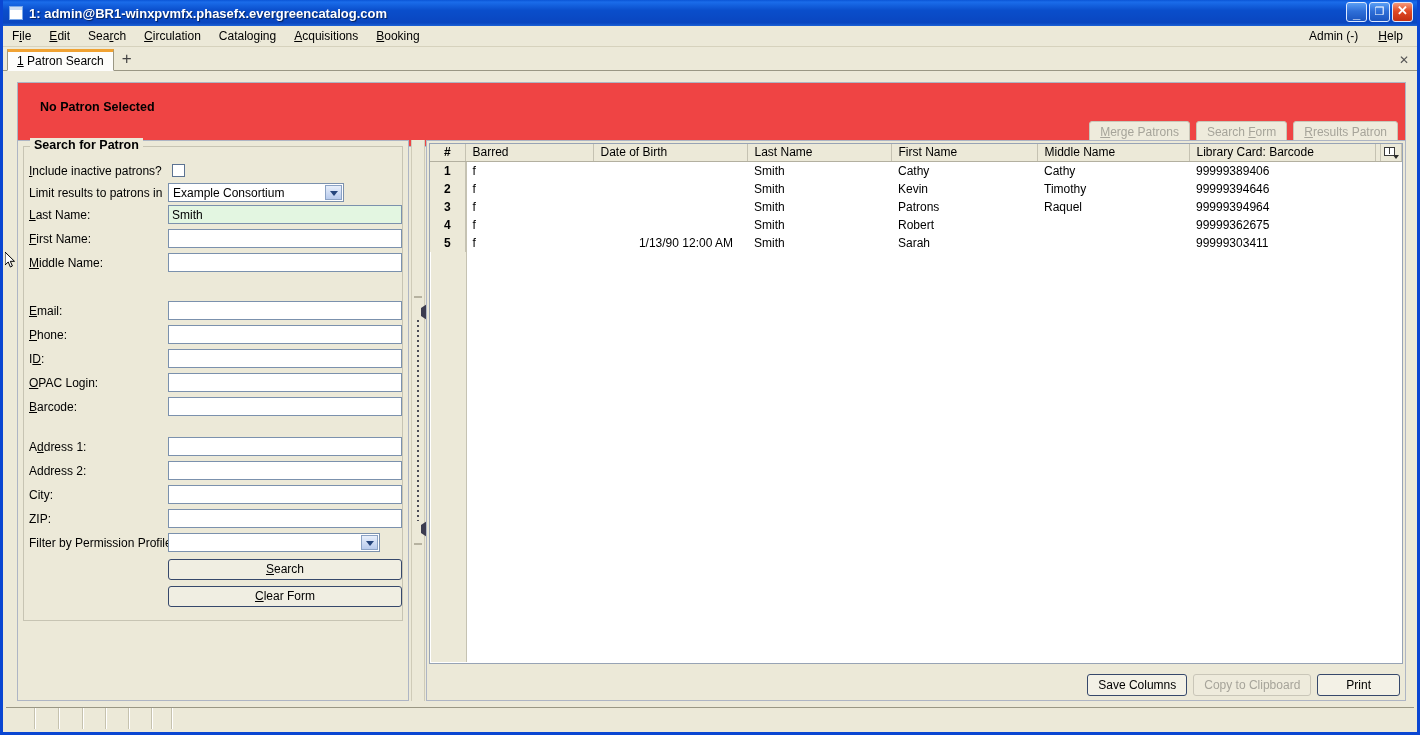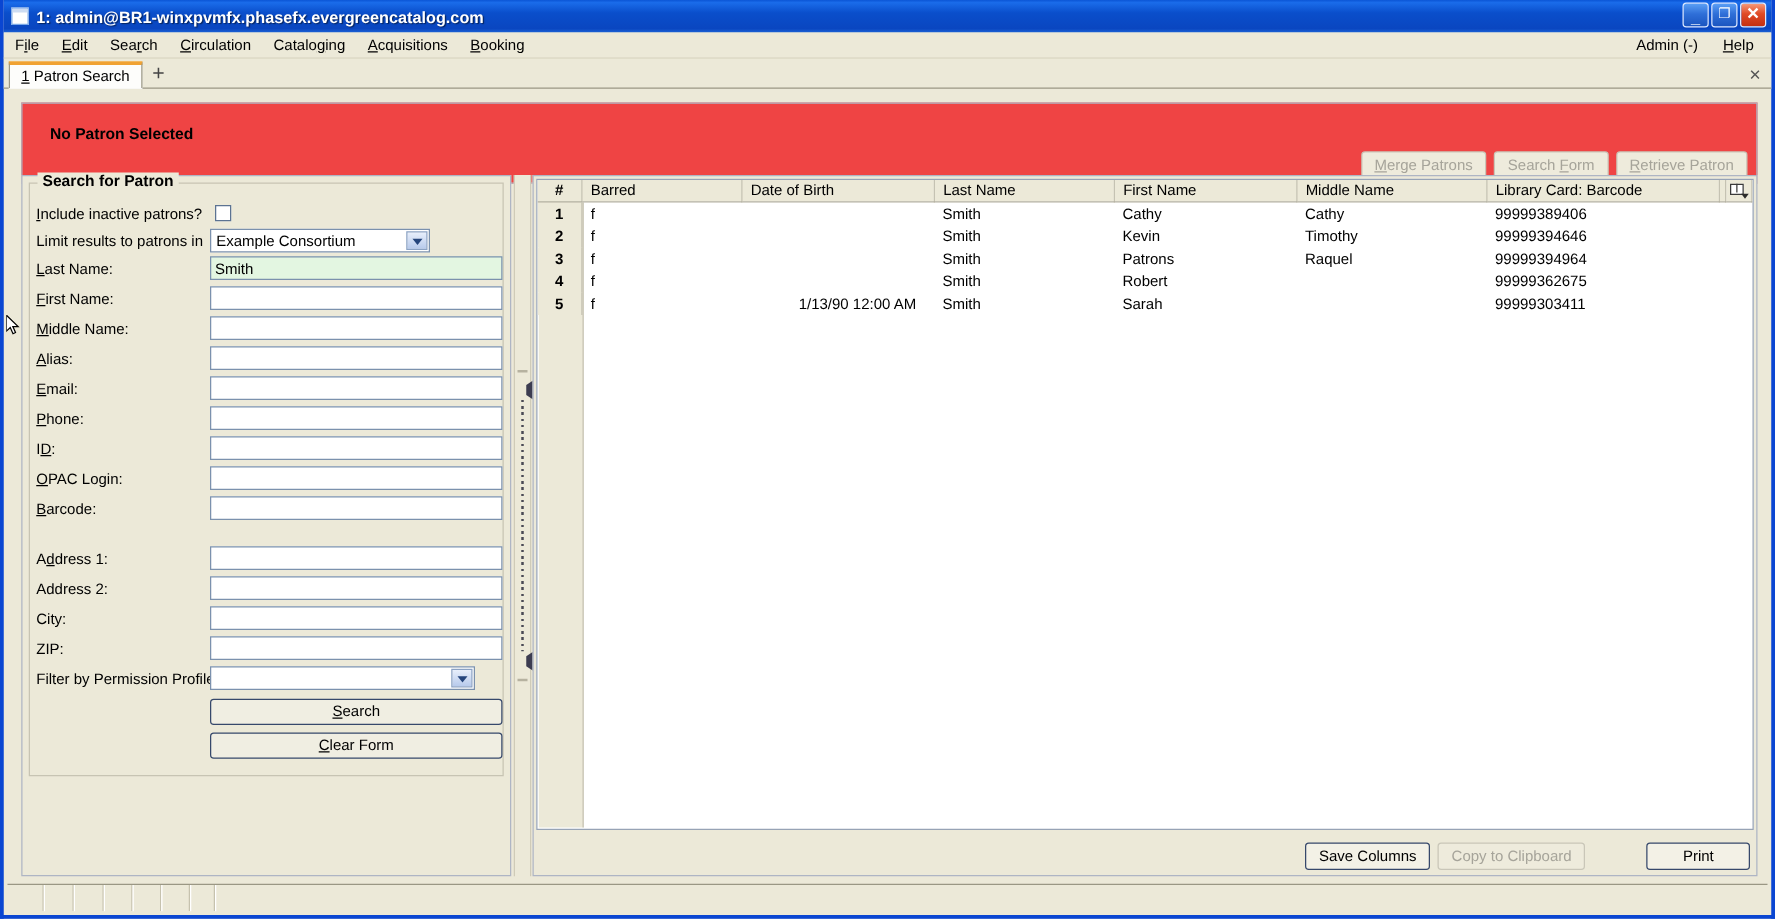--- a/index.html
+++ b/index.html
@@ -71,21 +71,21 @@
     border:1px solid #aeb5c4;background:#ef4444;box-sizing:border-box;
   }
   .patron-banner .label{position:absolute;left:22px;top:17px;font-weight:bold;font-size:12.5px;}
   .banner-btns{position:absolute;right:7px;top:8px;display:flex;gap:6px;margin-top:30px;}
   .btn{
     font-family:"Liberation Sans",sans-serif;font-size:12px;
     padding:3px 10px;border:1px solid #9a9a93;border-radius:3px;
     background:#ece9d8;color:#000;line-height:14px;box-sizing:border-box;
   }
   .btn.disabled{color:#a6a49a;border-color:#c9c6b8;background:#eeebdc;}
-  .btn.strong{border:1px solid #36486b;background:#f3f1e6;margin-left:43px;}
+  .btn.strong{border:1px solid #36486b;background:#f3f1e6;}
   
   .pane-left{
     position:absolute;left:11px;top:68px;width:392px;bottom:7px;
     border:1px solid #aeb5c4;background:#ece9d8;box-sizing:border-box;padding-left:40px;
   }
   .fieldset{
     position:absolute;left:5px;top:5px;right:5px;height:475px;
     border:1px solid #c7c4b3;box-sizing:border-box;
   }
   .fieldset > .legend{
@@ -232,21 +232,21 @@
     <div class="tabstrip-close">✕</div>
   </div>
 
   <div class="content">
 
     <div class="patron-banner">
       <div class="label">No Patron Selected</div>
       <div class="banner-btns">
         <div class="btn disabled"><span></span><u>M</u><span>erge Patrons</span></div>
         <div class="btn disabled"><span>Search </span><u>F</u><span>orm</span></div>
-        <div class="btn disabled"><span></span><u>R</u><span>etrieve Patron</span></div>
+        <div class="btn disabled"><span></span><u>R</u><span>results Patron</span></div>
       </div>
     </div>
 
     <div class="pane-left">
       <div class="fieldset">
         <div class="legend">Search for Patron</div>
 
         <div class="frow" style="top:14px">
           <div class="flabel"><u>I</u><span>nclude inactive patrons?</span></div>
           <div class="fctl" style="left:148px">
@@ -272,24 +272,20 @@
         <div class="frow" style="top:82px">
           <div class="flabel"><u>F</u><span>irst Name:</span></div>
           <div class="fctl"><input class="tin" type="text" value="" style=""></div>
         </div>
 
         <div class="frow" style="top:106px">
           <div class="flabel"><u>M</u><span>iddle Name:</span></div>
           <div class="fctl"><input class="tin" type="text" value="" style=""></div>
         </div>
 
-        <div class="frow" style="top:130px">
-          <div class="flabel"><u>A</u><span>lias:</span></div>
-          <div class="fctl"><input class="tin" type="text" value="" style=""></div>
-        </div>
 
         <div class="frow" style="top:154px">
           <div class="flabel"><u>E</u><span>mail:</span></div>
           <div class="fctl"><input class="tin" type="text" value="" style=""></div>
         </div>
 
         <div class="frow" style="top:178px">
           <div class="flabel"><u>P</u><span>hone:</span></div>
           <div class="fctl"><input class="tin" type="text" value="" style=""></div>
         </div>

